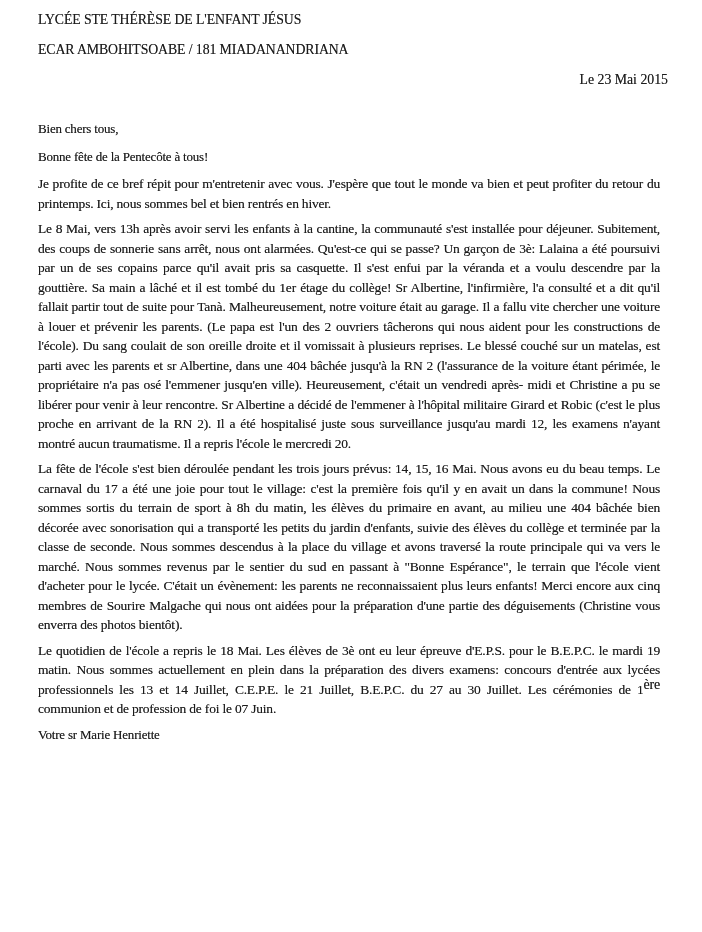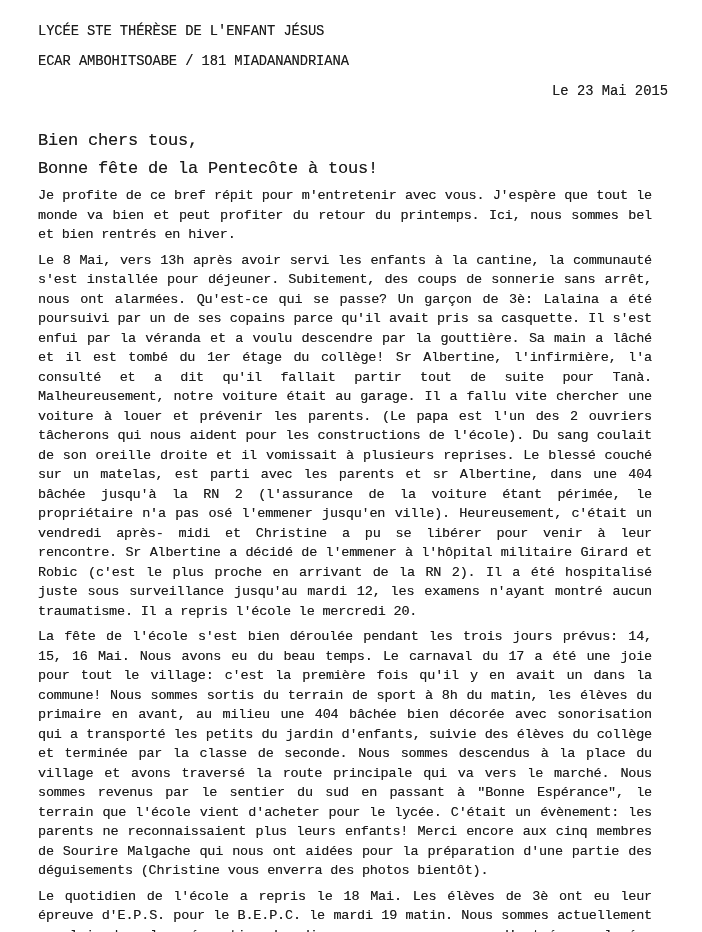--- a/index.html
+++ b/index.html
@@ -7,52 +7,52 @@
     padding: 0;
     background: #ffffff;
   }
   .page {
     position: relative;
     width: 702px;
     height: 932px;
     box-sizing: border-box;
     background: #ffffff;
     color: #1c1c1c;
-    font-family: Liberation Mono, monospace;
-    padding: 22px 34px 0 38px;
+    font-family: Liberation Serif, serif;
+    padding: 10px 34px 0 38px;
     overflow: hidden;
     text-shadow: 0 0 0.4px rgba(20,20,20,0.55); 
   }
   .lh-line {
     font-size: 13.8px;
     line-height: 20px;
     margin: 0 0 10px 0;
     letter-spacing: -0.1px;
   }
   .date-line {
     font-size: 13.8px;
     line-height: 20px;
     text-align: right;
     margin: 0;
   }
   .line {
-    font-size: 17px;
+    font-size: 13px;
     line-height: 19.5px;
     letter-spacing: -0.2px;
     margin: 0 0 8px 0;
   }
   .salutation {
     margin-top: 29px;
   }
   .para {
     font-size: 13.5px;
     line-height: 19.5px;
     letter-spacing: -0.2px;
     text-align: justify;
-    margin: 0 16px 6px 0;
+    margin: 0 8px 6px 0;
   }
   .para sup {
     font-size: 14px;
     line-height: 0;
     vertical-align: super;
   }
   .signature {
     margin-top: 4px;
   }
 </style>

